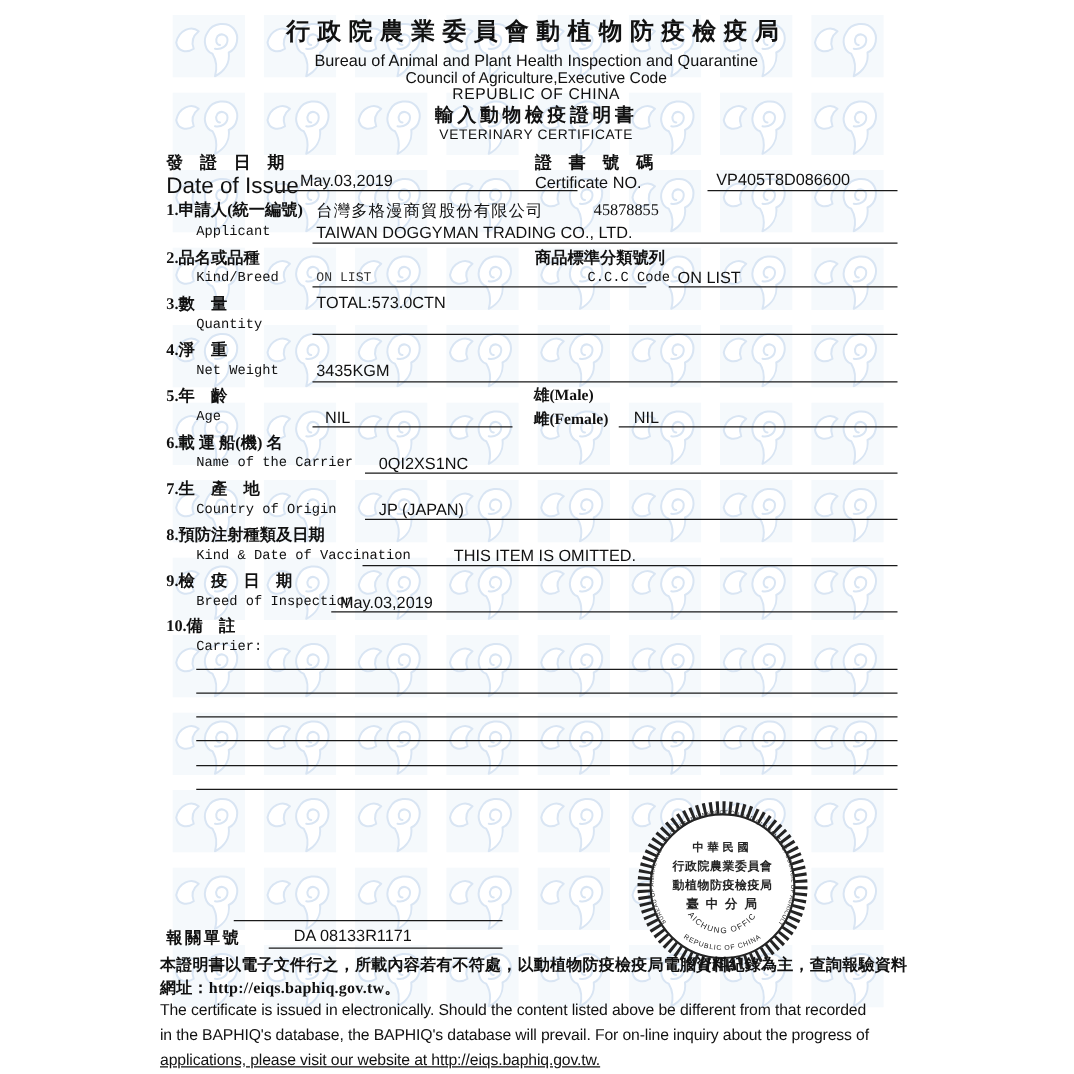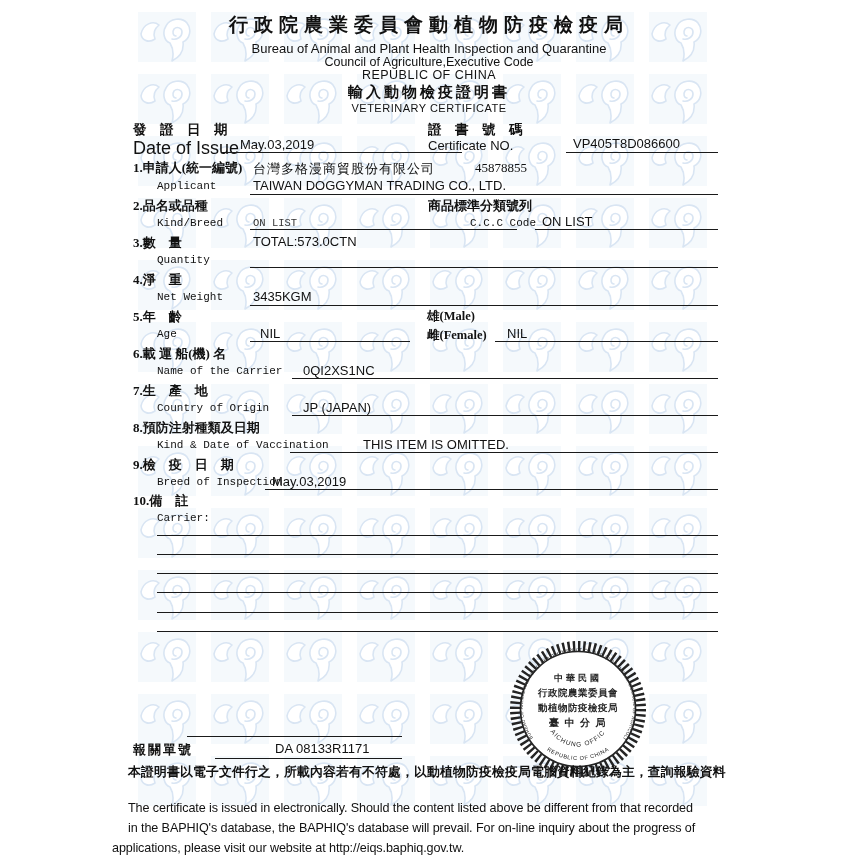--- a/index.html
+++ b/index.html
@@ -965,22 +965,23 @@
       <text x="75" y="62" text-anchor="middle" font-family="Liberation Serif, serif" font-weight="bold" font-size="9.5" letter-spacing="0.5">行政院農業委員會</text>
       <text x="75" y="77" text-anchor="middle" font-family="Liberation Serif, serif" font-weight="bold" font-size="9.5" letter-spacing="0.5">動植物防疫檢疫局</text>
       <text x="75" y="92" text-anchor="middle" font-family="Liberation Serif, serif" font-weight="bold" font-size="10" letter-spacing="1.5">臺 中 分 局</text>
       <text font-family="Liberation Sans, sans-serif" font-size="6.5" letter-spacing="1" text-anchor="middle">
         <textPath href="#sealInner" startOffset="50%">TAICHUNG OFFICE</textPath>
       </text>
     </svg>
 
     <div class="uline" style="left:187px;top:736px;width:215px;"></div>
     <div class="abs zh" style="left:133px;top:741px;font-size:13px;letter-spacing:2px;">報關單號</div>
-    <div class="abs sans val" style="left:235px;top:741px;margin-left:40px;">DA 08133R1171</div>
+    <div class="abs sans val" style="left:235px;top:741px;">DA 08133R1171</div>
     <div class="uline" style="left:215px;top:758px;width:187px;"></div>
 
     <div class="abs zh f-zh" style="left:128px;top:764px;">本證明書以電子文件行之，所載內容若有不符處，以動植物防疫檢疫局電腦資料紀錄為主，查詢報驗資料</div>
+    <div class="abs zh f-zh" style="left:128px;top:782px;">網址：http://eiqs.baphiq.gov.tw。</div>
     <div class="abs sans f-en" style="left:128px;top:801px;">The certificate is issued in electronically. Should the content listed above be different from that recorded</div>
     <div class="abs sans f-en" style="left:128px;top:821px;">in the BAPHIQ's database, the BAPHIQ's database will prevail. For on-line inquiry about the progress of</div>
-    <div class="abs sans f-en" style="left:112px;top:841px;">applications, please visit our website at http://eiqs.baphiq.gov.tw.</div>
+    <div class="abs sans f-en" style="left:128px;top:841px;text-decoration:underline;">applications, please visit our website at http://eiqs.baphiq.gov.tw.</div>
 
   </div>
 </div>
 
 </body></html>

